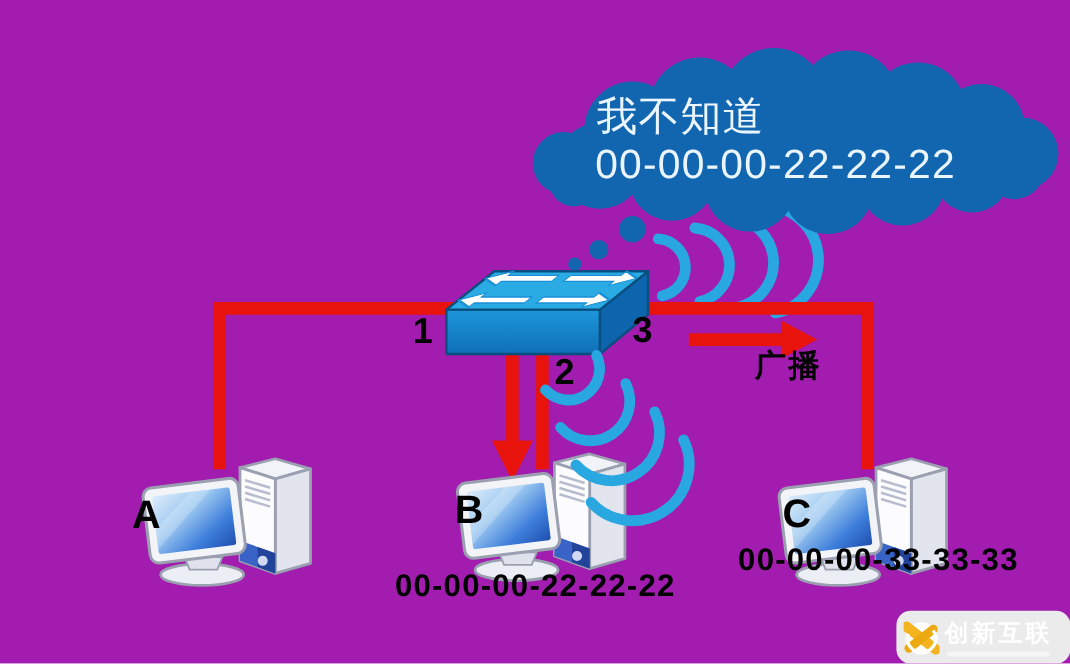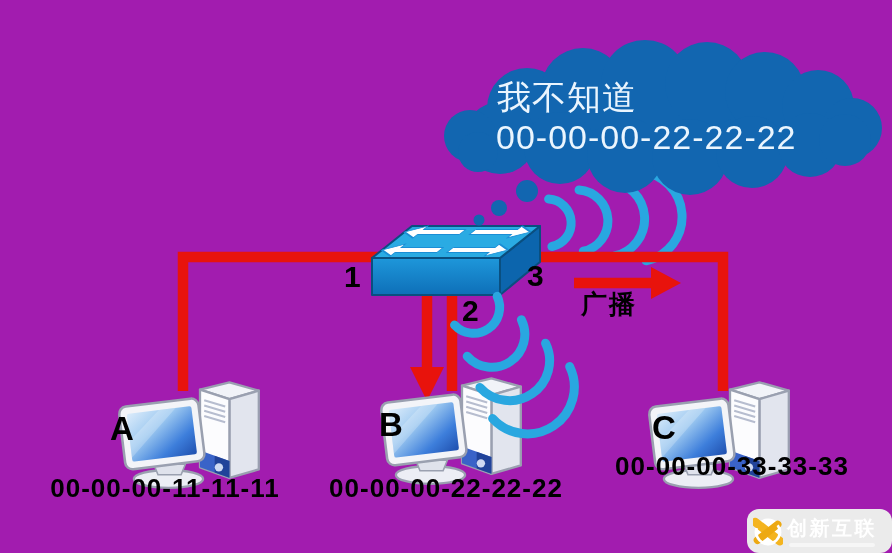--- a/index.html
+++ b/index.html
@@ -6,21 +6,21 @@
   #stage{
     position:relative;width:892px;height:553px;overflow:hidden;background:#a21caf;
     font-family:"Liberation Sans","DejaVu Sans",sans-serif;
   }
   #stage svg.layer{position:absolute;left:0;top:0;}
   .abs{position:absolute;white-space:nowrap;}
   .cloud-text{color:#eaf5fe;font-size:34px;font-weight:500;letter-spacing:1px;line-height:1;}
   .port{color:#000;font-size:30px;font-weight:bold;line-height:1;}
   .host-label{color:#000;font-size:33px;font-weight:bold;line-height:1;}
   .mac{color:#000;font-size:26px;font-weight:bold;letter-spacing:1px;line-height:1;width:260px;text-align:center;}
-  .bc-label{color:#000;font-size:26px;font-weight:bold;line-height:1;letter-spacing:2px;}
+  .bc-label{color:#000;font-size:26px;font-weight:bold;line-height:1;letter-spacing:2px;margin-left:48px;}
   .wm-badge{
     position:absolute;left:747px;top:509px;width:145px;height:44px;
     background:#ebebeb;border-radius:12px;
   }
   .wm-logo{position:absolute;left:6px;top:8px;}
   .wm-brand{
     position:absolute;left:40px;top:9px;color:#ffffff;font-size:20px;font-weight:bold;
     letter-spacing:2.5px;line-height:1;
   }
   .wm-subtext{
@@ -138,21 +138,20 @@
   <div class="abs port" style="left:344px;top:262px;">1</div>
   <div class="abs port" style="left:462px;top:296px;">2</div>
   <div class="abs port" style="left:527px;top:261px;">3</div>
 
   <div class="abs bc-label" style="left:581px;top:291px;">广播</div>
 
   <div class="abs host-label" style="left:110px;top:412px;">A</div>
   <div class="abs host-label" style="left:379px;top:408px;">B</div>
   <div class="abs host-label" style="left:652px;top:411px;">C</div>
 
-  <div class="abs mac" style="left:35px;top:475px;">00-00-00-11-11-11</div>
   <div class="abs mac" style="left:316px;top:475px;">00-00-00-22-22-22</div>
   <div class="abs mac" style="left:602px;top:453px;">00-00-00-33-33-33</div>
 
   <div class="wm-badge">
     <svg class="wm-logo" width="30" height="30" viewBox="0 0 28 28">
       <circle cx="14" cy="14" r="12.5" fill="#ffffff"></circle>
       <g transform="rotate(38 14 14)">
           <rect x="-5" y="10" width="37" height="8" rx="4" fill="#f4b41f"></rect>
         </g>
       <g transform="rotate(-38 14 14)">

